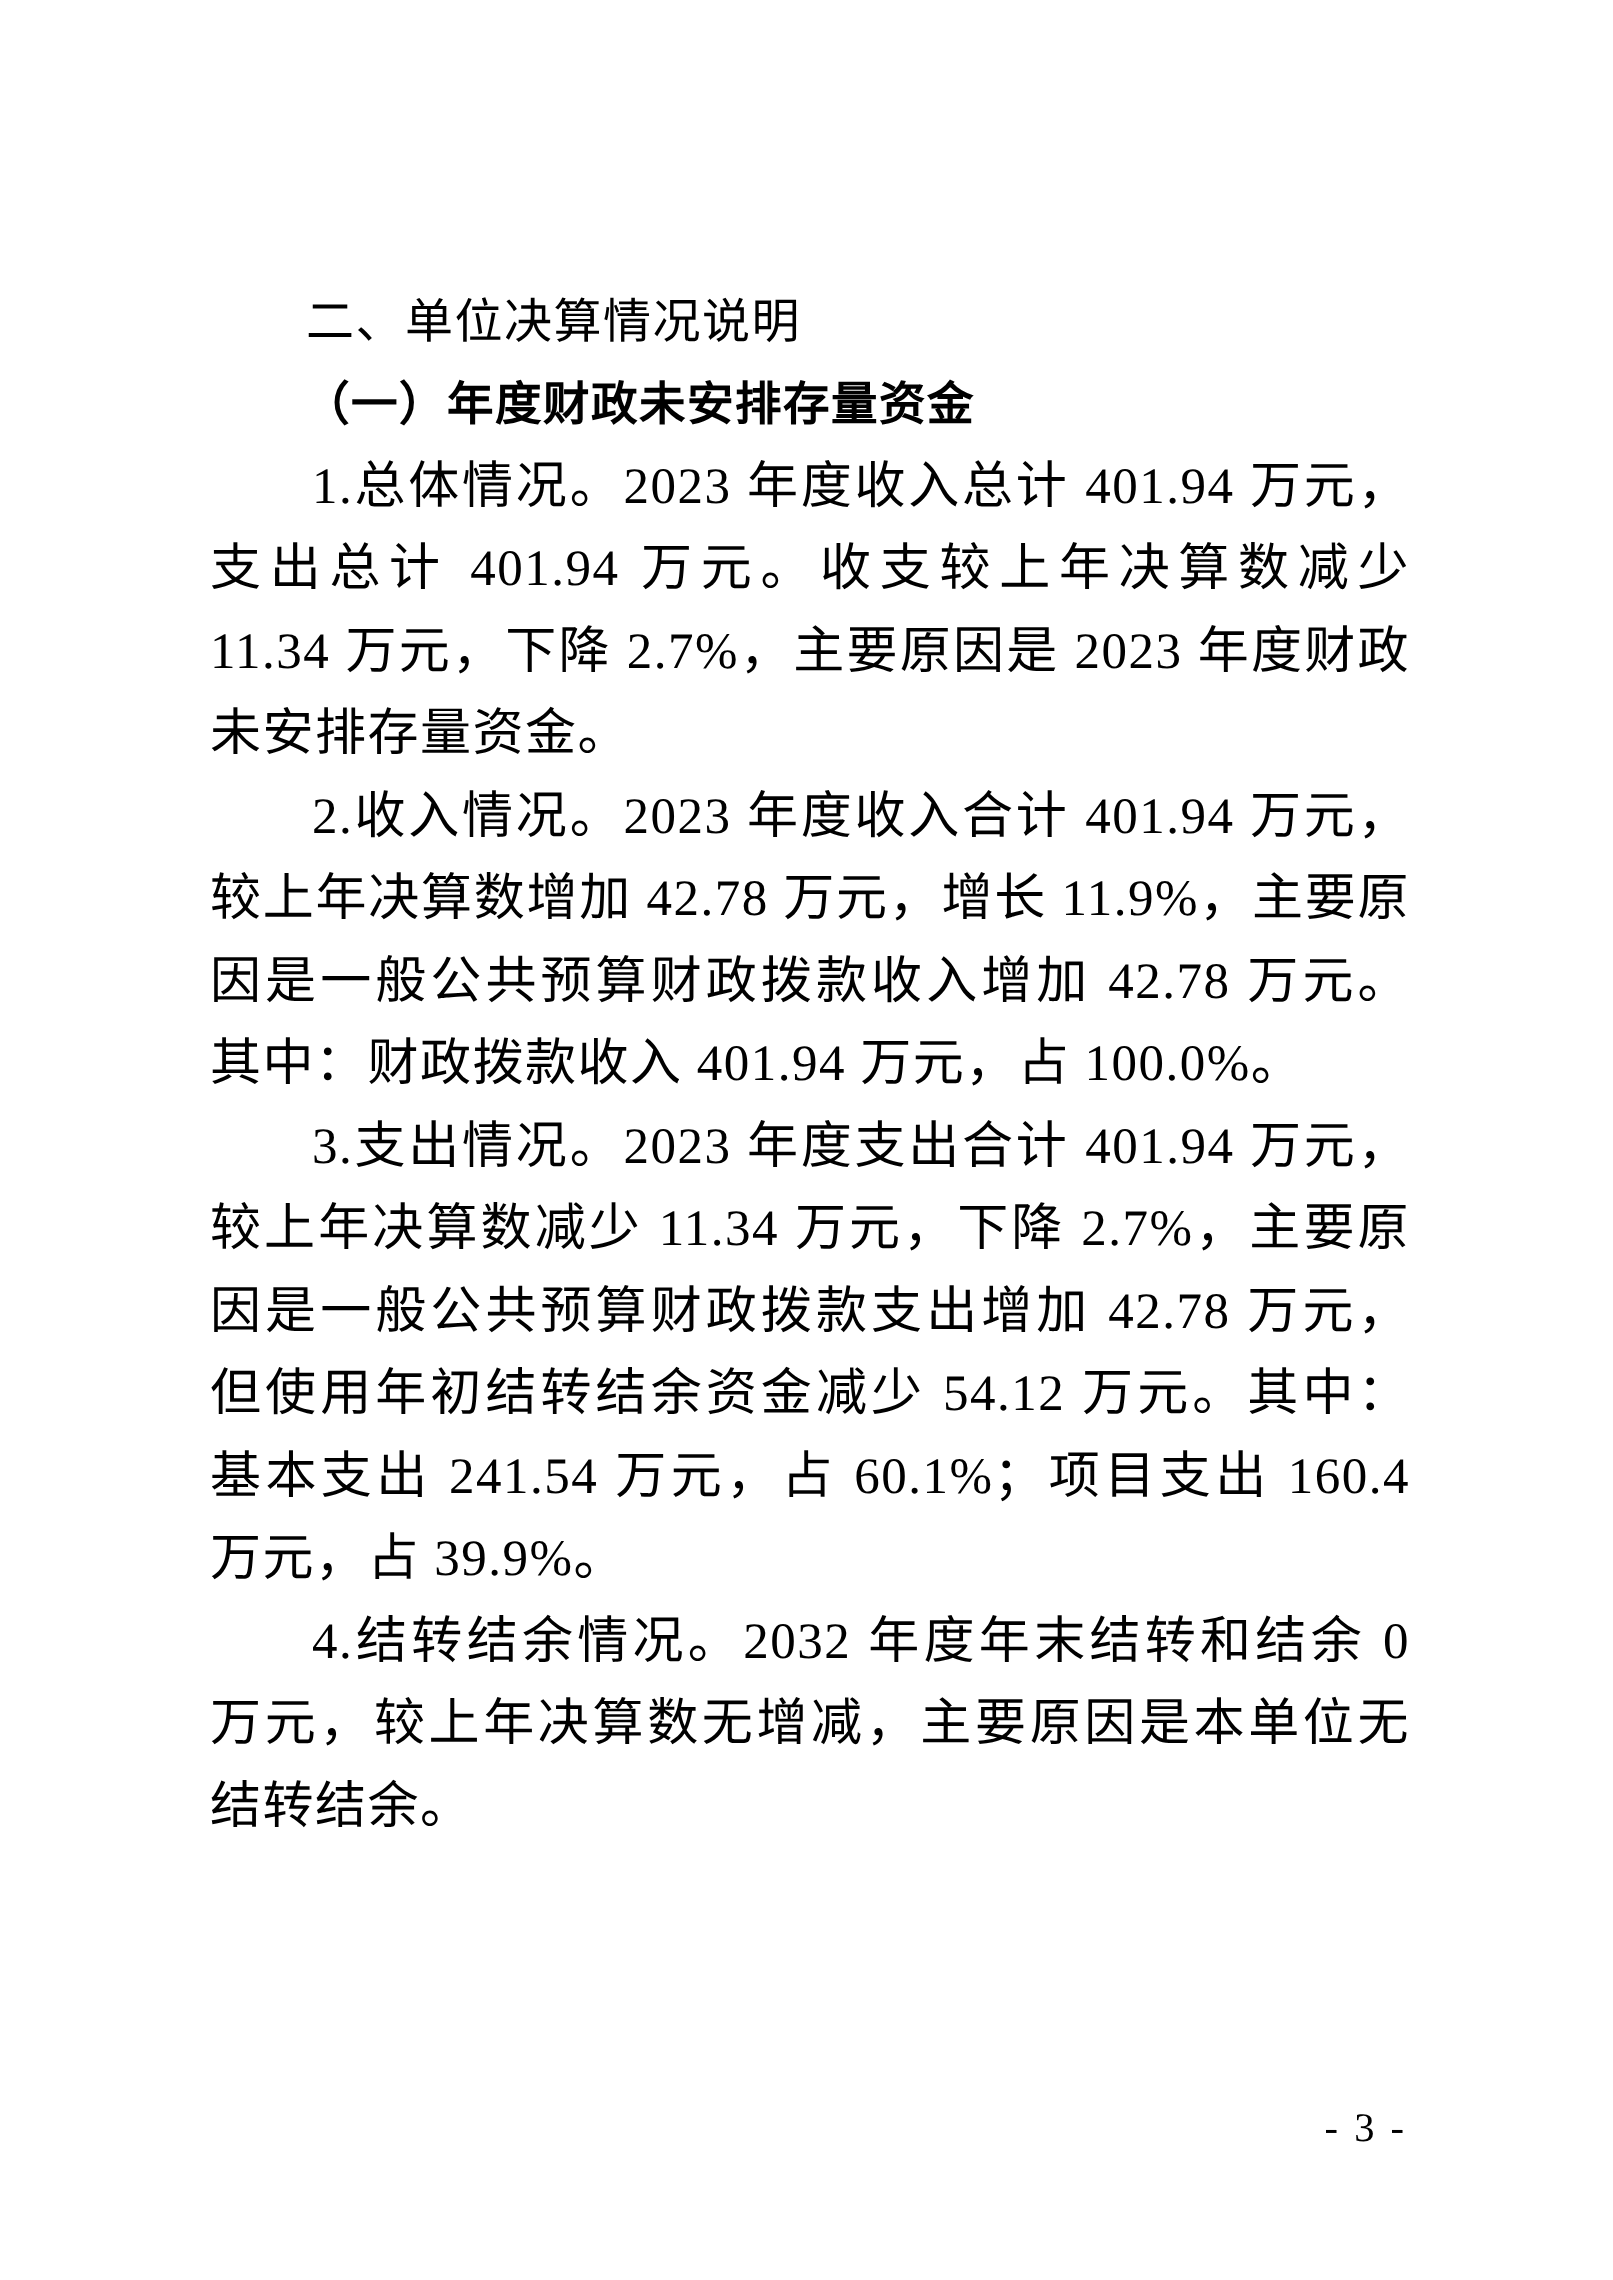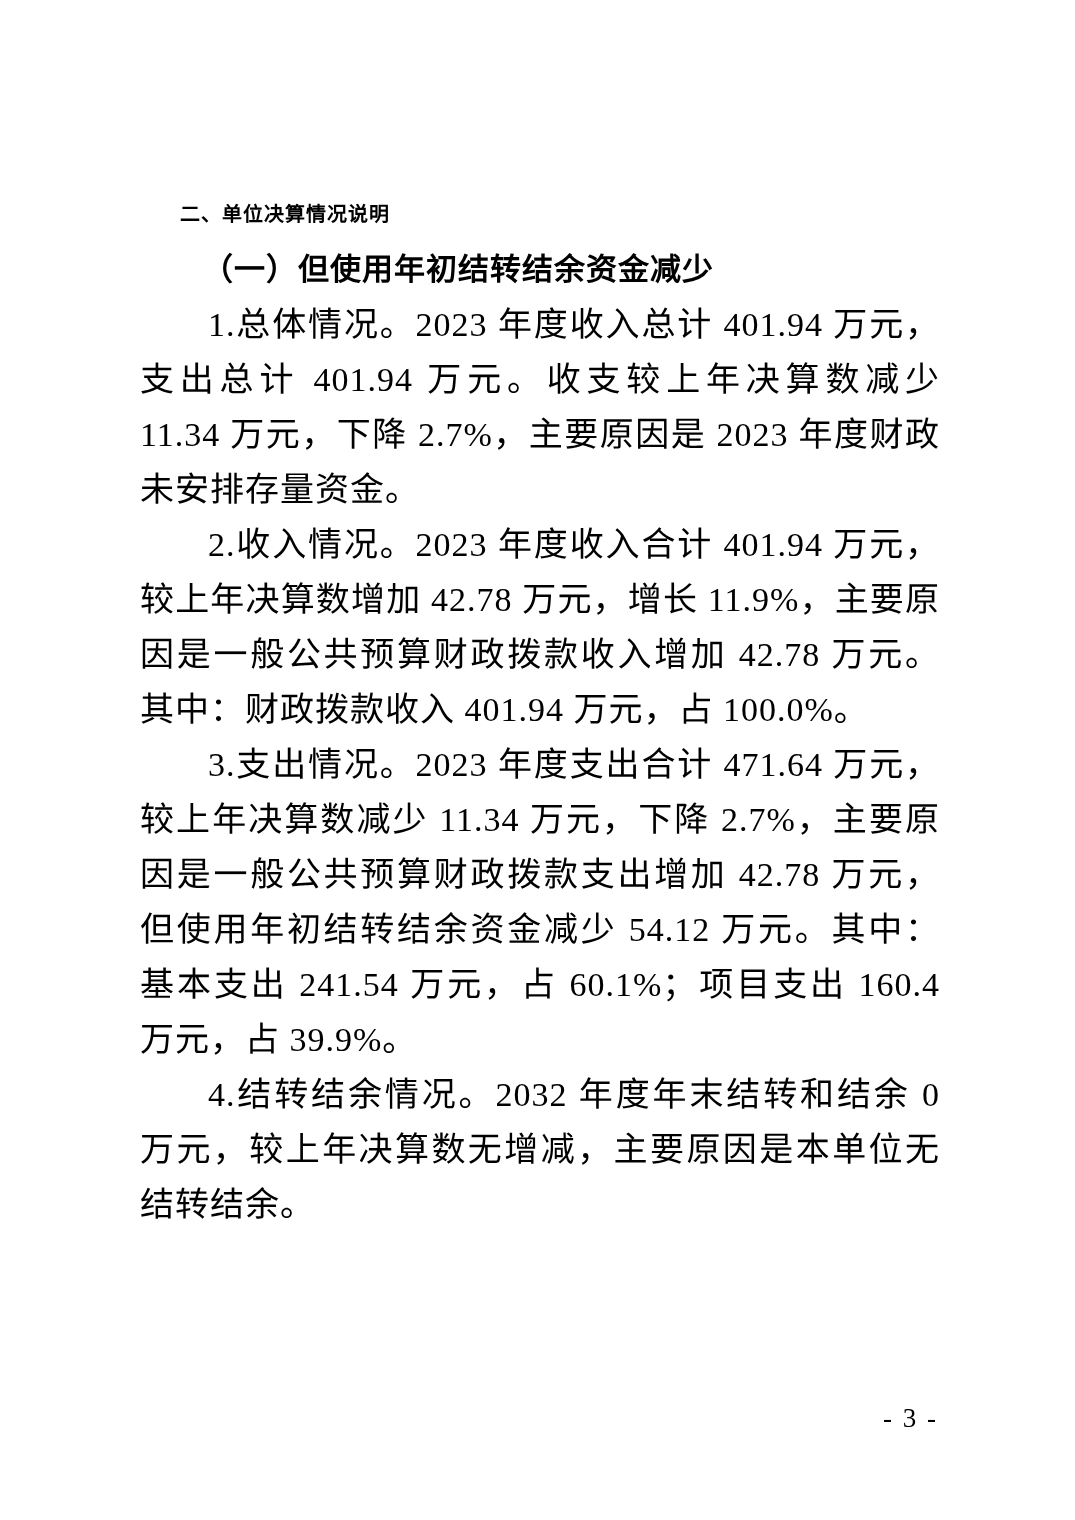--- a/index.html
+++ b/index.html
@@ -18,22 +18,22 @@
   }
   .content {
     position: absolute;
     top: 186px;
     left: 140px;
     width: 800px;
   }
   .main-heading {
     margin: 0;
     font-family: "Liberation Sans", "DejaVu Sans", sans-serif;
-    font-weight: bold;
-    font-size: 20px;
+    font-weight: normal;
+    font-size: 32px;
     line-height: 56px;
     text-indent: 2em;
     letter-spacing: 1px;
   }
   .subheading {
     margin: 0;
     font-family: "Liberation Serif", "DejaVu Serif", serif;
     font-weight: bold;
     font-size: 31px;
     line-height: 55px;
@@ -63,27 +63,27 @@
   }
 </style>
 </head>
 <body>
 
 <div class="page">
   <div class="content">
 
     <h2 class="main-heading">二、单位决算情况说明</h2>
 
-    <h3 class="subheading">（一）但使用年初结转结余资金减少</h3>
+    <h3 class="subheading">（一）年度财政未安排存量资金</h3>
 
     <p class="paragraph">1.总体情况。2023 年度收入总计 401.94 万元，支出总计 401.94 万元。收支较上年决算数减少 11.34 万元，下降 2.7%，主要原因是 2023 年度财政未安排存量资金。</p>
 
     <p class="paragraph">2.收入情况。2023 年度收入合计 401.94 万元，较上年决算数增加 42.78 万元，增长 11.9%，主要原因是一般公共预算财政拨款收入增加 42.78 万元。其中：财政拨款收入 401.94 万元，占 100.0%。</p>
 
-    <p class="paragraph">3.支出情况。2023 年度支出合计 471.64 万元，较上年决算数减少 11.34 万元，下降 2.7%，主要原因是一般公共预算财政拨款支出增加 42.78 万元，但使用年初结转结余资金减少 54.12 万元。其中：基本支出 241.54 万元，占 60.1%；项目支出 160.4 万元，占 39.9%。</p>
+    <p class="paragraph">3.支出情况。2023 年度支出合计 401.94 万元，较上年决算数减少 11.34 万元，下降 2.7%，主要原因是一般公共预算财政拨款支出增加 42.78 万元，但使用年初结转结余资金减少 54.12 万元。其中：基本支出 241.54 万元，占 60.1%；项目支出 160.4 万元，占 39.9%。</p>
 
     <p class="paragraph">4.结转结余情况。2032 年度年末结转和结余 0 万元，较上年决算数无增减，主要原因是本单位无结转结余。</p>
 
 
 
 
   </div>
 
   <div class="page-number">- 3 -</div>
 </div>

